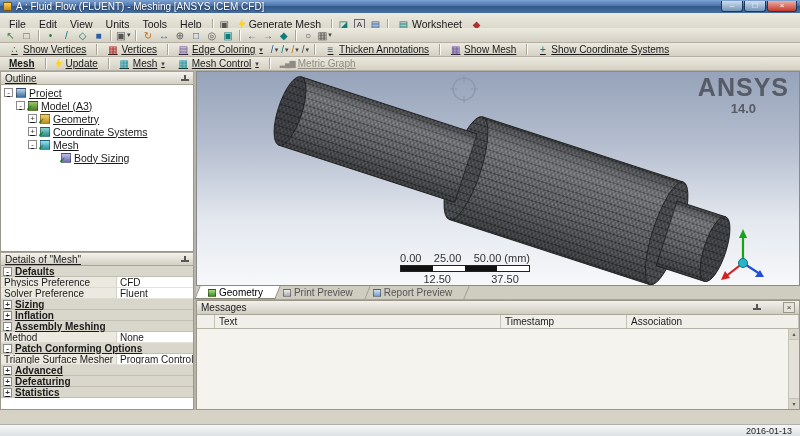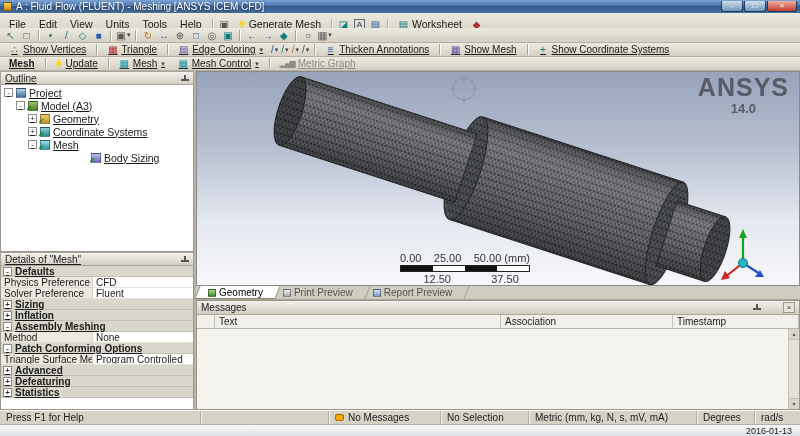--- a/index.html
+++ b/index.html
@@ -56,21 +56,21 @@
   .exp.empty { visibility:hidden; }
   .ticon { width:10px; height:10px; flex:none; margin-right:3px; border:1px solid rgba(0,0,0,.35); position:relative; }
   .checked::after { content:"\2713"; position:absolute; left:-3px; bottom:-3px; font-size:8px; color:#0a8a0a; font-weight:bold; }
   .i-project{background:linear-gradient(#bcd4ea,#3e6e9e);} .i-model{background:linear-gradient(#9ec46a,#4a7d2a);}
   .i-geom{background:linear-gradient(#f0d070,#c09020);} .i-csys{background:linear-gradient(#8ad4d4,#2a8a8a);}
   .i-mesh{background:linear-gradient(#9adeec,#2a93a8);} .i-sizing{background:linear-gradient(#c0c0ec,#6a6ab8);}
   .details { flex:1; background:#fff; border:1px solid #9a968a; border-top:none; overflow:hidden; }
   .drow { display:flex; align-items:center; height:11px; font-size:10px; }
   .drow.cat { background:#d9d6cb; border-bottom:1px solid #c2bfb4; font-weight:bold; padding-left:2px; gap:3px; }
   .drow.cat .exp { margin-right:0; }
-  .lab { width:92px; flex:none; height:100%; background:#ece9e0; border-right:1px solid #d5d2c8; border-bottom:1px solid #dedbd2;
+  .lab { width:116px; flex:none; height:100%; background:#ece9e0; border-right:1px solid #d5d2c8; border-bottom:1px solid #dedbd2;
     display:flex; align-items:center; padding:0 3px; white-space:nowrap; overflow:hidden; }
   .val { flex:1; height:100%; background:#fff; border-bottom:1px solid #e4e2da; display:flex; align-items:center;
     padding:0 3px; white-space:nowrap; overflow:hidden; }
   .subbox { width:7px; height:7px; border:1px solid #999; background:#fff; margin-right:3px; flex:none; }
 
   
   .right { position:absolute; top:71px; left:196px; width:604px; height:339px; display:flex; flex-direction:column; }
   .viewport { position:relative; height:215px; flex:none; border:1px solid #8a8a8a;
     background:linear-gradient(180deg,#96a3ba 0%,#b6bfd0 35%,#e4e8ef 70%,#f7f8fa 100%); overflow:hidden; }
   .scene { position:absolute; inset:0; }
@@ -199,21 +199,21 @@
   </div>
 
   <div class="bar tb-gfx">
     <span class="tbtn">
       <span class="ti c-green" style="width:11px">∴</span>
       <span>Show Vertices</span>
     </span>
     <span class="sep"></span>
     <span class="tbtn">
       <span class="ti c-red" style="width:11px">▦</span>
-      <span>Triangle</span>
+      <span>Vertices</span>
     </span>
     <span class="sep"></span>
     <span class="tbtn">
       <span class="ti c-purple" style="width:11px">▤</span>
       <span>Edge Coloring</span>
       <span class="dd">▾</span>
     </span>
     <span class="tcombo">
       <span class="c-blue">/</span>
       <span class="dd">▾</span>
@@ -296,21 +296,21 @@
       <div class="trow" style="padding-left:27px">
         <span class="exp">+</span>
         <span class="ticon i-csys checked"></span>
         <span>Coordinate Systems</span>
       </div>
       <div class="trow" style="padding-left:27px">
         <span class="exp">-</span>
         <span class="ticon i-mesh checked"></span>
         <span>Mesh</span>
       </div>
-      <div class="trow" style="padding-left:78px">
+      <div class="trow" style="padding-left:48px">
         <span class="exp empty"></span>
         <span class="ticon i-sizing checked"></span>
         <span>Body Sizing</span>
       </div>
     </div>
     <div class="phead">
       <span>Details of "Mesh"</span>
       <span class="pinicon"></span>
     </div>
     <div class="details">
@@ -455,42 +455,30 @@
 
     <div class="messages">
       <div class="mhead">
         <span>Messages</span>
         <span class="pinicon"></span>
         <span class="mclose">×</span>
       </div>
       <div class="mcols">
         <span class="mcol mc0"></span>
         <span class="mcol mc1">Text</span>
+        <span class="mcol mc3">Timestamp</span>
         <span class="mcol mc2">Association</span>
-        <span class="mcol mc3">Timestamp</span>
       </div>
       <div class="mbody">
         <div class="vscroll">
           <div class="varrow">▴</div>
           <div class="varrow down">▾</div>
         </div>
       </div>
     </div>
   </div>
 
-  <div class="statusbar">
-    <span class="scell first">Press F1 for Help</span>
-    <span class="sgap"></span>
-    <span class="scell" style="width:112px">
-      <span class="balloon"></span>
-      <span>No Messages</span>
-    </span>
-    <span class="scell" style="flex:1">No Selection</span>
-    <span class="scell" style="width:168px">Metric (mm, kg, N, s, mV, mA)</span>
-    <span class="scell" style="width:58px">Degrees</span>
-    <span class="scell" style="width:46px">rad/s</span>
-  </div>
 
   <div class="taskbar">
     <span>2016-01-13</span>
   </div>
 
 </div>
 
 </body></html>

